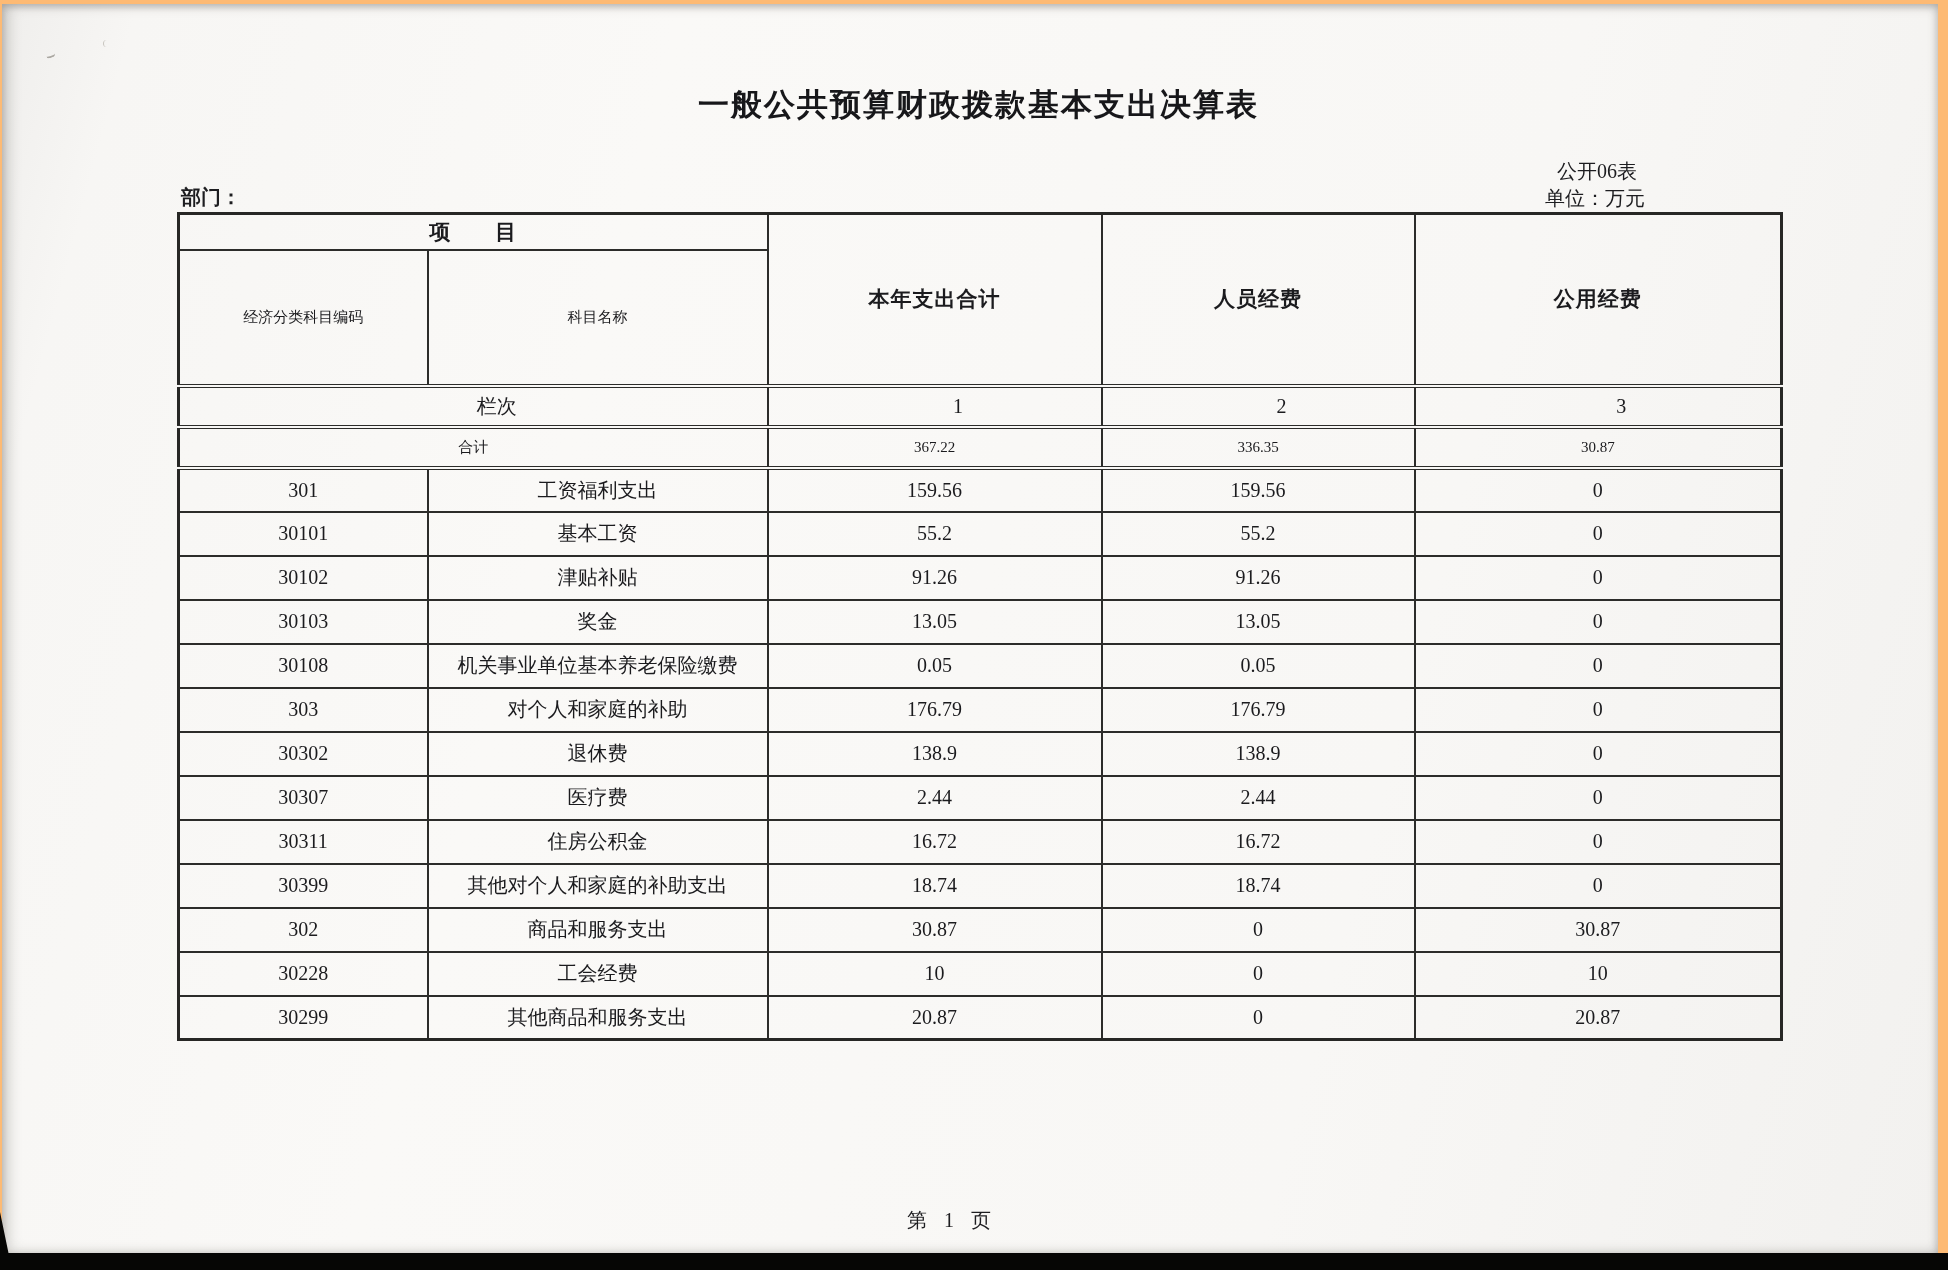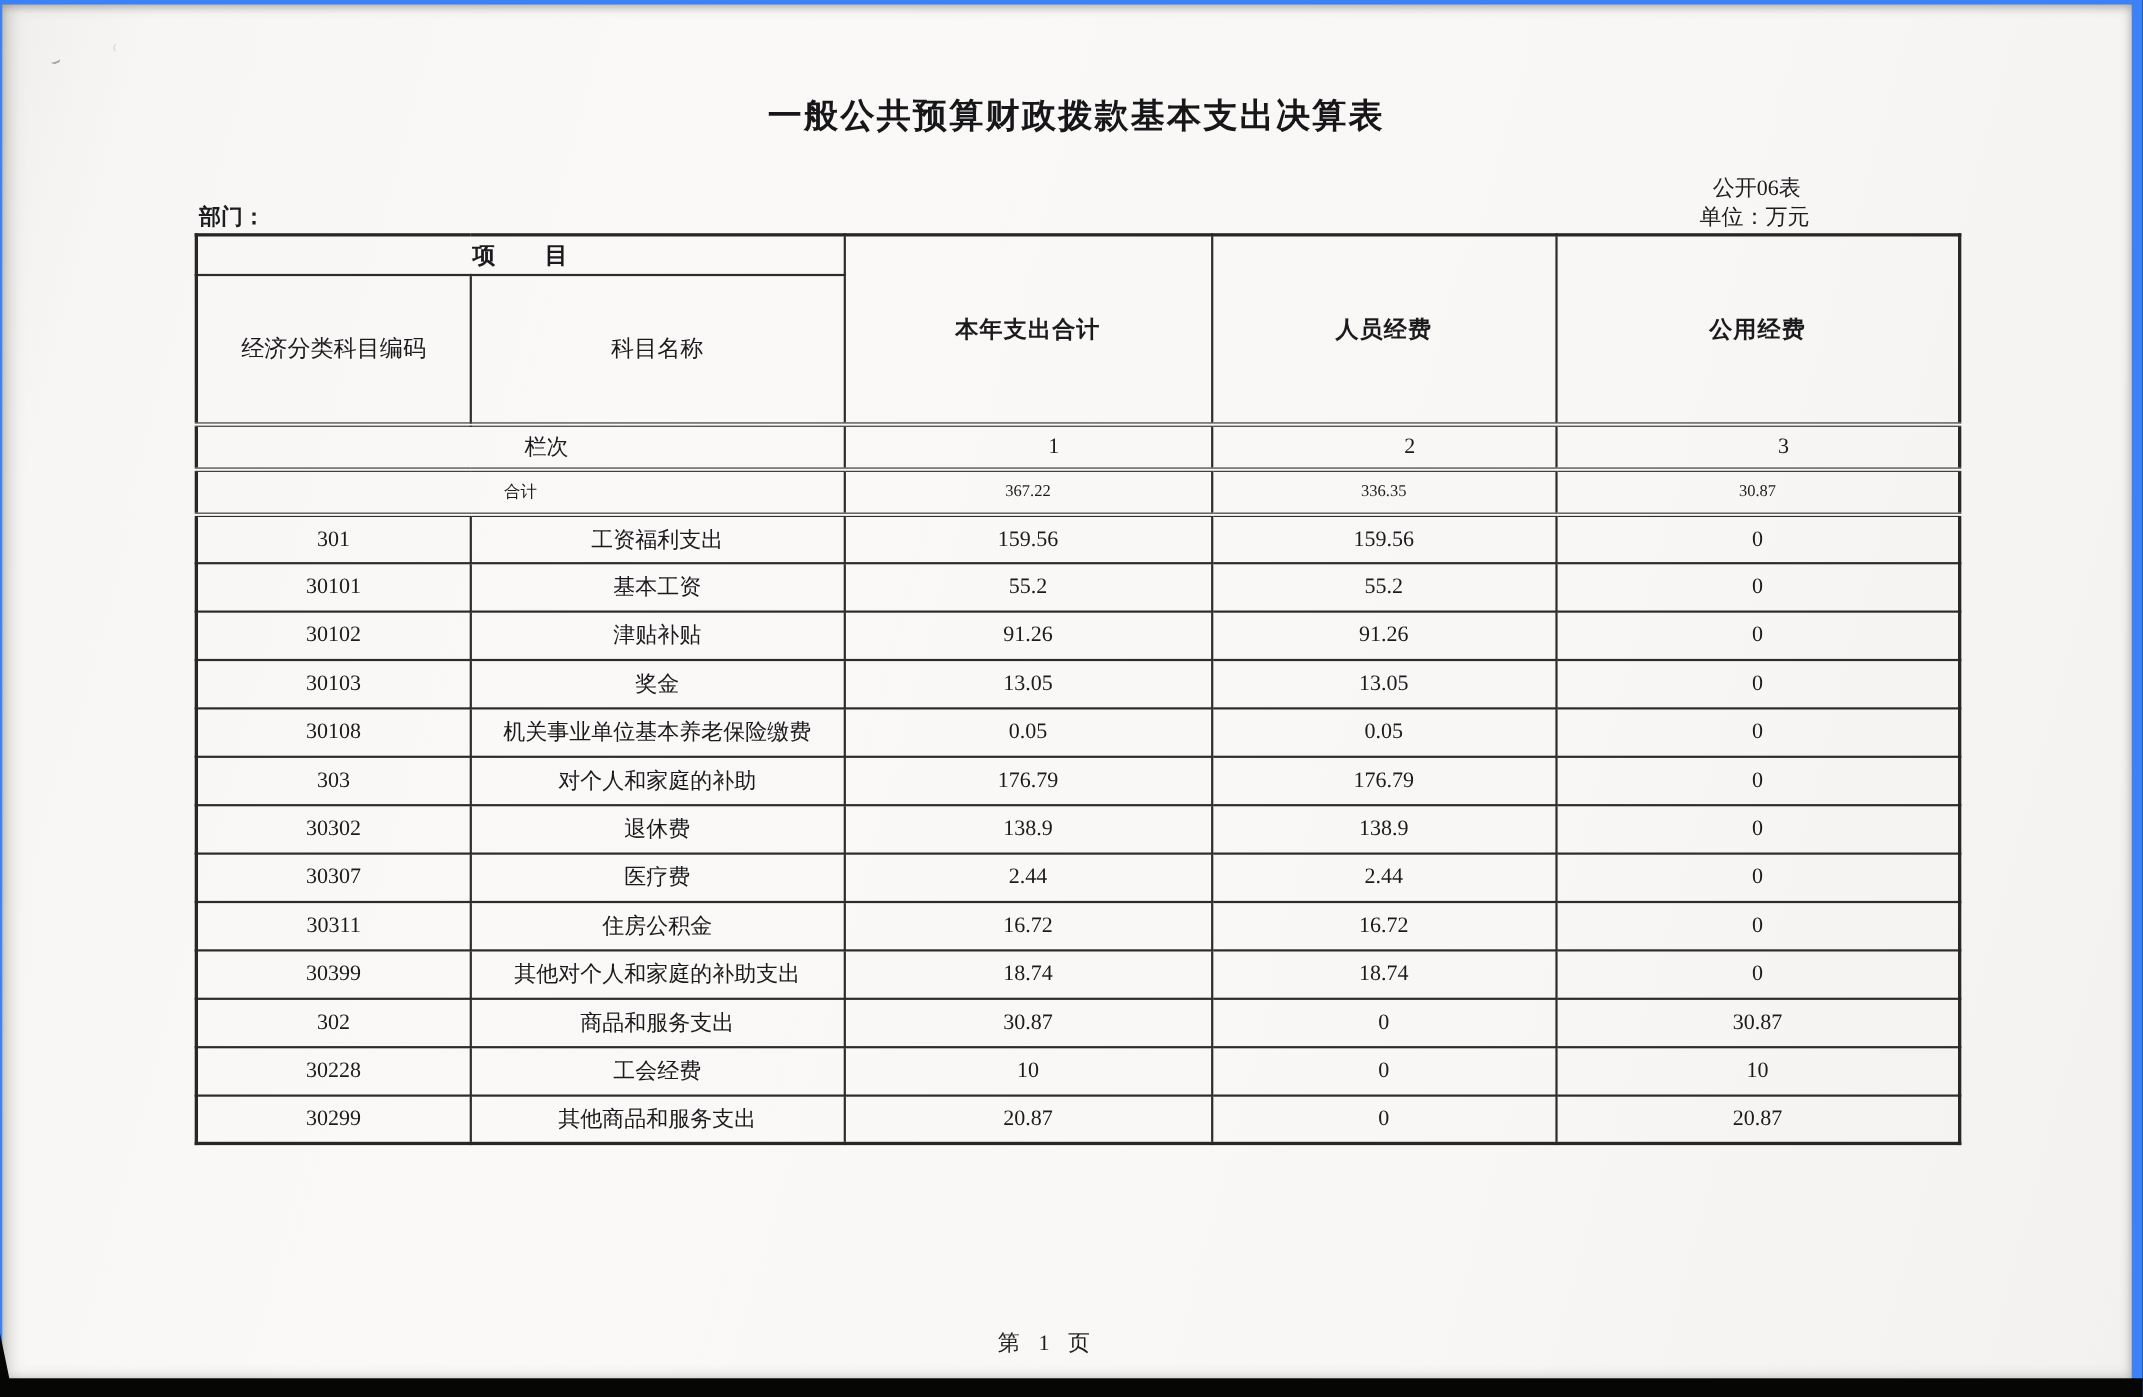--- a/index.html
+++ b/index.html
@@ -1,18 +1,18 @@
 <!DOCTYPE html>
 <html><head>
 <meta charset="utf-8">
 <style>
   * { margin:0; padding:0; box-sizing:border-box; }
   html,body { width:1948px; height:1270px; background:#0b0a09; overflow:hidden;
               font-family:"Liberation Serif","DejaVu Serif",serif; }
-  .canvas { position:relative; width:1948px; height:1270px; background:#3b82f6; }
+  .canvas { position:relative; width:1948px; height:1270px; background:#fdba74; }
 
   
   .paper { position:absolute; left:2px; top:4px; width:1936px; height:1250px;
            background:linear-gradient(105deg,#efeeec 0%, #f7f6f4 6%, #faf9f7 30%, #f8f7f5 70%, #f2f1ef 100%);
            box-shadow: inset 6px 0 14px rgba(70,66,60,.25), inset -3px 0 8px rgba(70,66,60,.15),
                        inset 0 3px 6px rgba(70,66,60,.18); }
   .bottom-bar { position:absolute; left:0; bottom:0; width:1948px; height:17px; background:#060605; }
   .corner-wedge { position:absolute; left:0; bottom:0; width:95px; height:58px; background:#060605;
                   clip-path:polygon(0 0, 12px 100%, 100% 100%, 0 86%); }
   .speck-a { position:absolute; left:46px; top:52px; width:9px; height:6px;
@@ -27,21 +27,21 @@
   .corner-info .fc { padding-left:12px; }
   .dept { position:absolute; left:181px; top:184px; font-size:20px; font-weight:bold; color:#1d1d20; }
 
   table.budget { position:absolute; left:177px; top:212px; width:1603px;
                  border-collapse:collapse; table-layout:fixed;
                  color:#1b1b1e; }
   table.budget { border:3px solid #272725; }
   table.budget td { border:2px solid #2c2c2a; text-align:center; vertical-align:middle;
                     font-size:20px; overflow:hidden; white-space:nowrap; }
   tr.h1 td { height:36px; font-size:21px; font-weight:bold; letter-spacing:1px;font-family:Liberation Serif, serif; }
-  tr.h2 td { height:136px; font-size:21px; }
+  tr.h2 td { height:136px; font-size:15px; }
   td.tallhead { font-size:21px; }
   tr.lanci td { height:41px; border-top:4px double #2c2c2a;padding-left:47px; }
   tr.total td { height:41px; border-top:4px double #2c2c2a; font-size:15px; }
   tr.data td { height:44px; }
   tr.first-data td { border-top:4px double #2c2c2a; }
   td.name { font-size:20px; }
 
   .note { position:absolute; left:181px; top:1060px; font-size:21px; color:#1b1b1e; letter-spacing:.5px; }
   .pageno { position:absolute; left:177px; top:1178px; width:1550px; text-align:center;
             font-size:20px; color:#1d1d20; letter-spacing:6px;margin-top:29px; }

